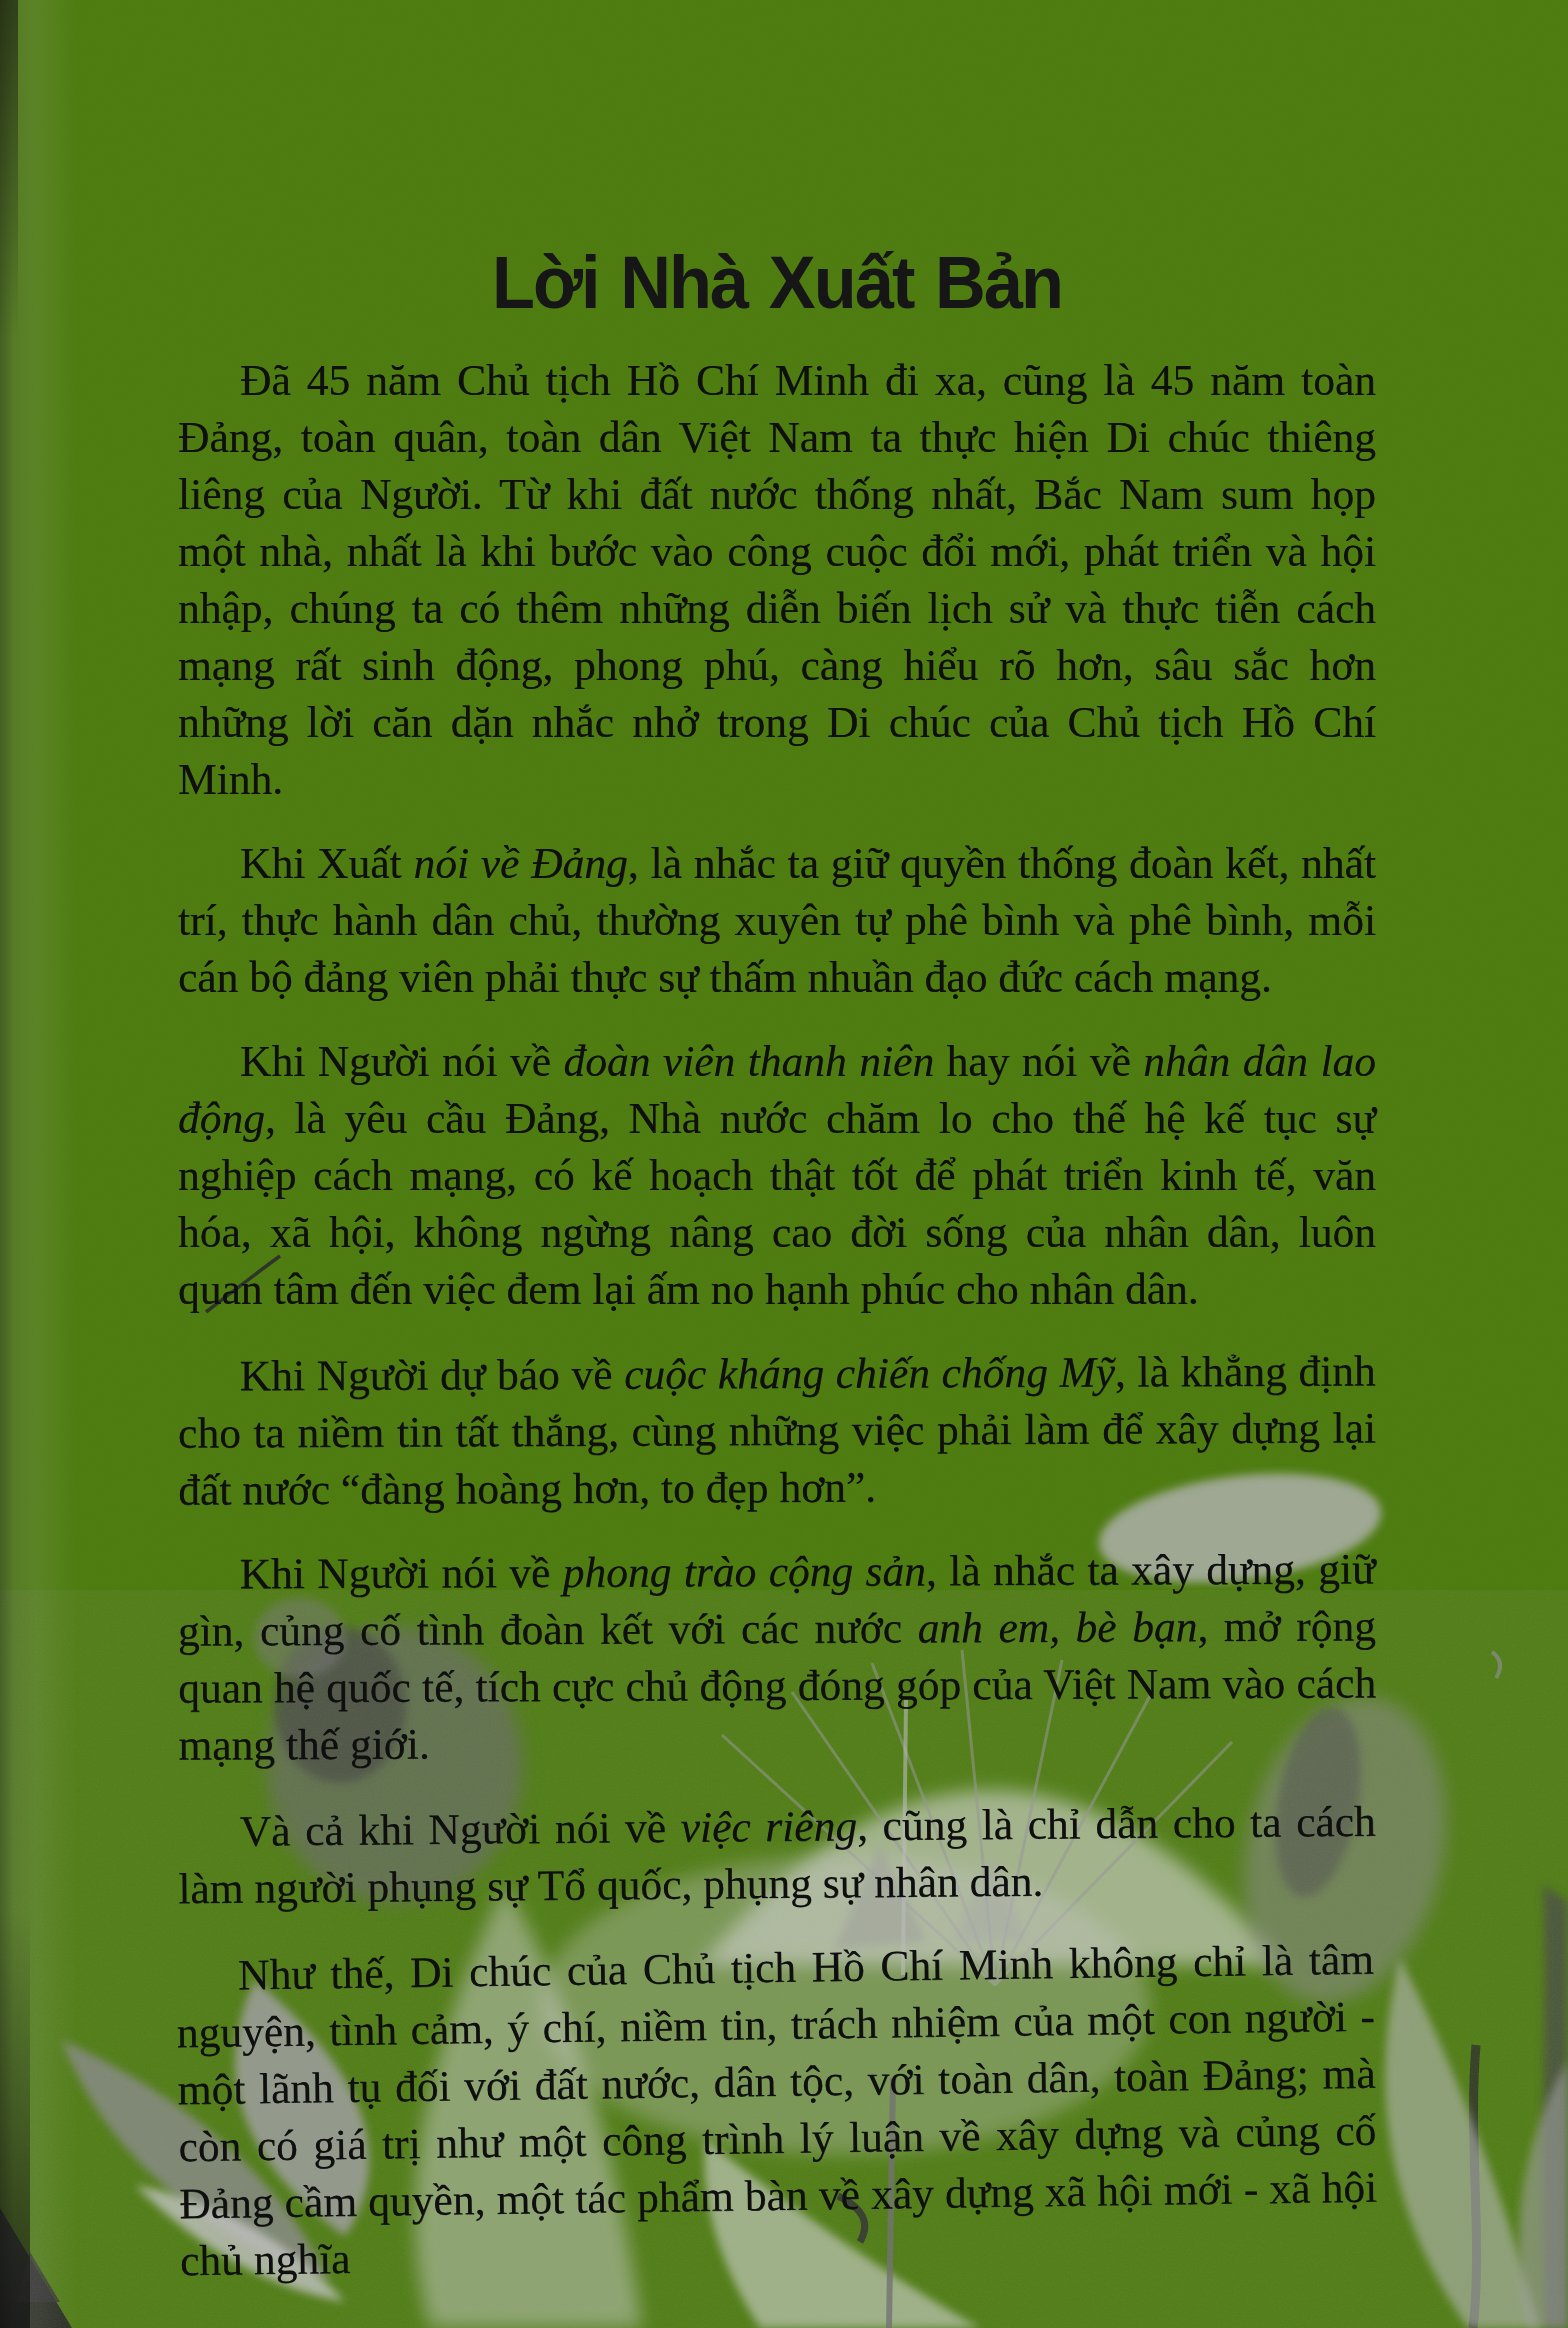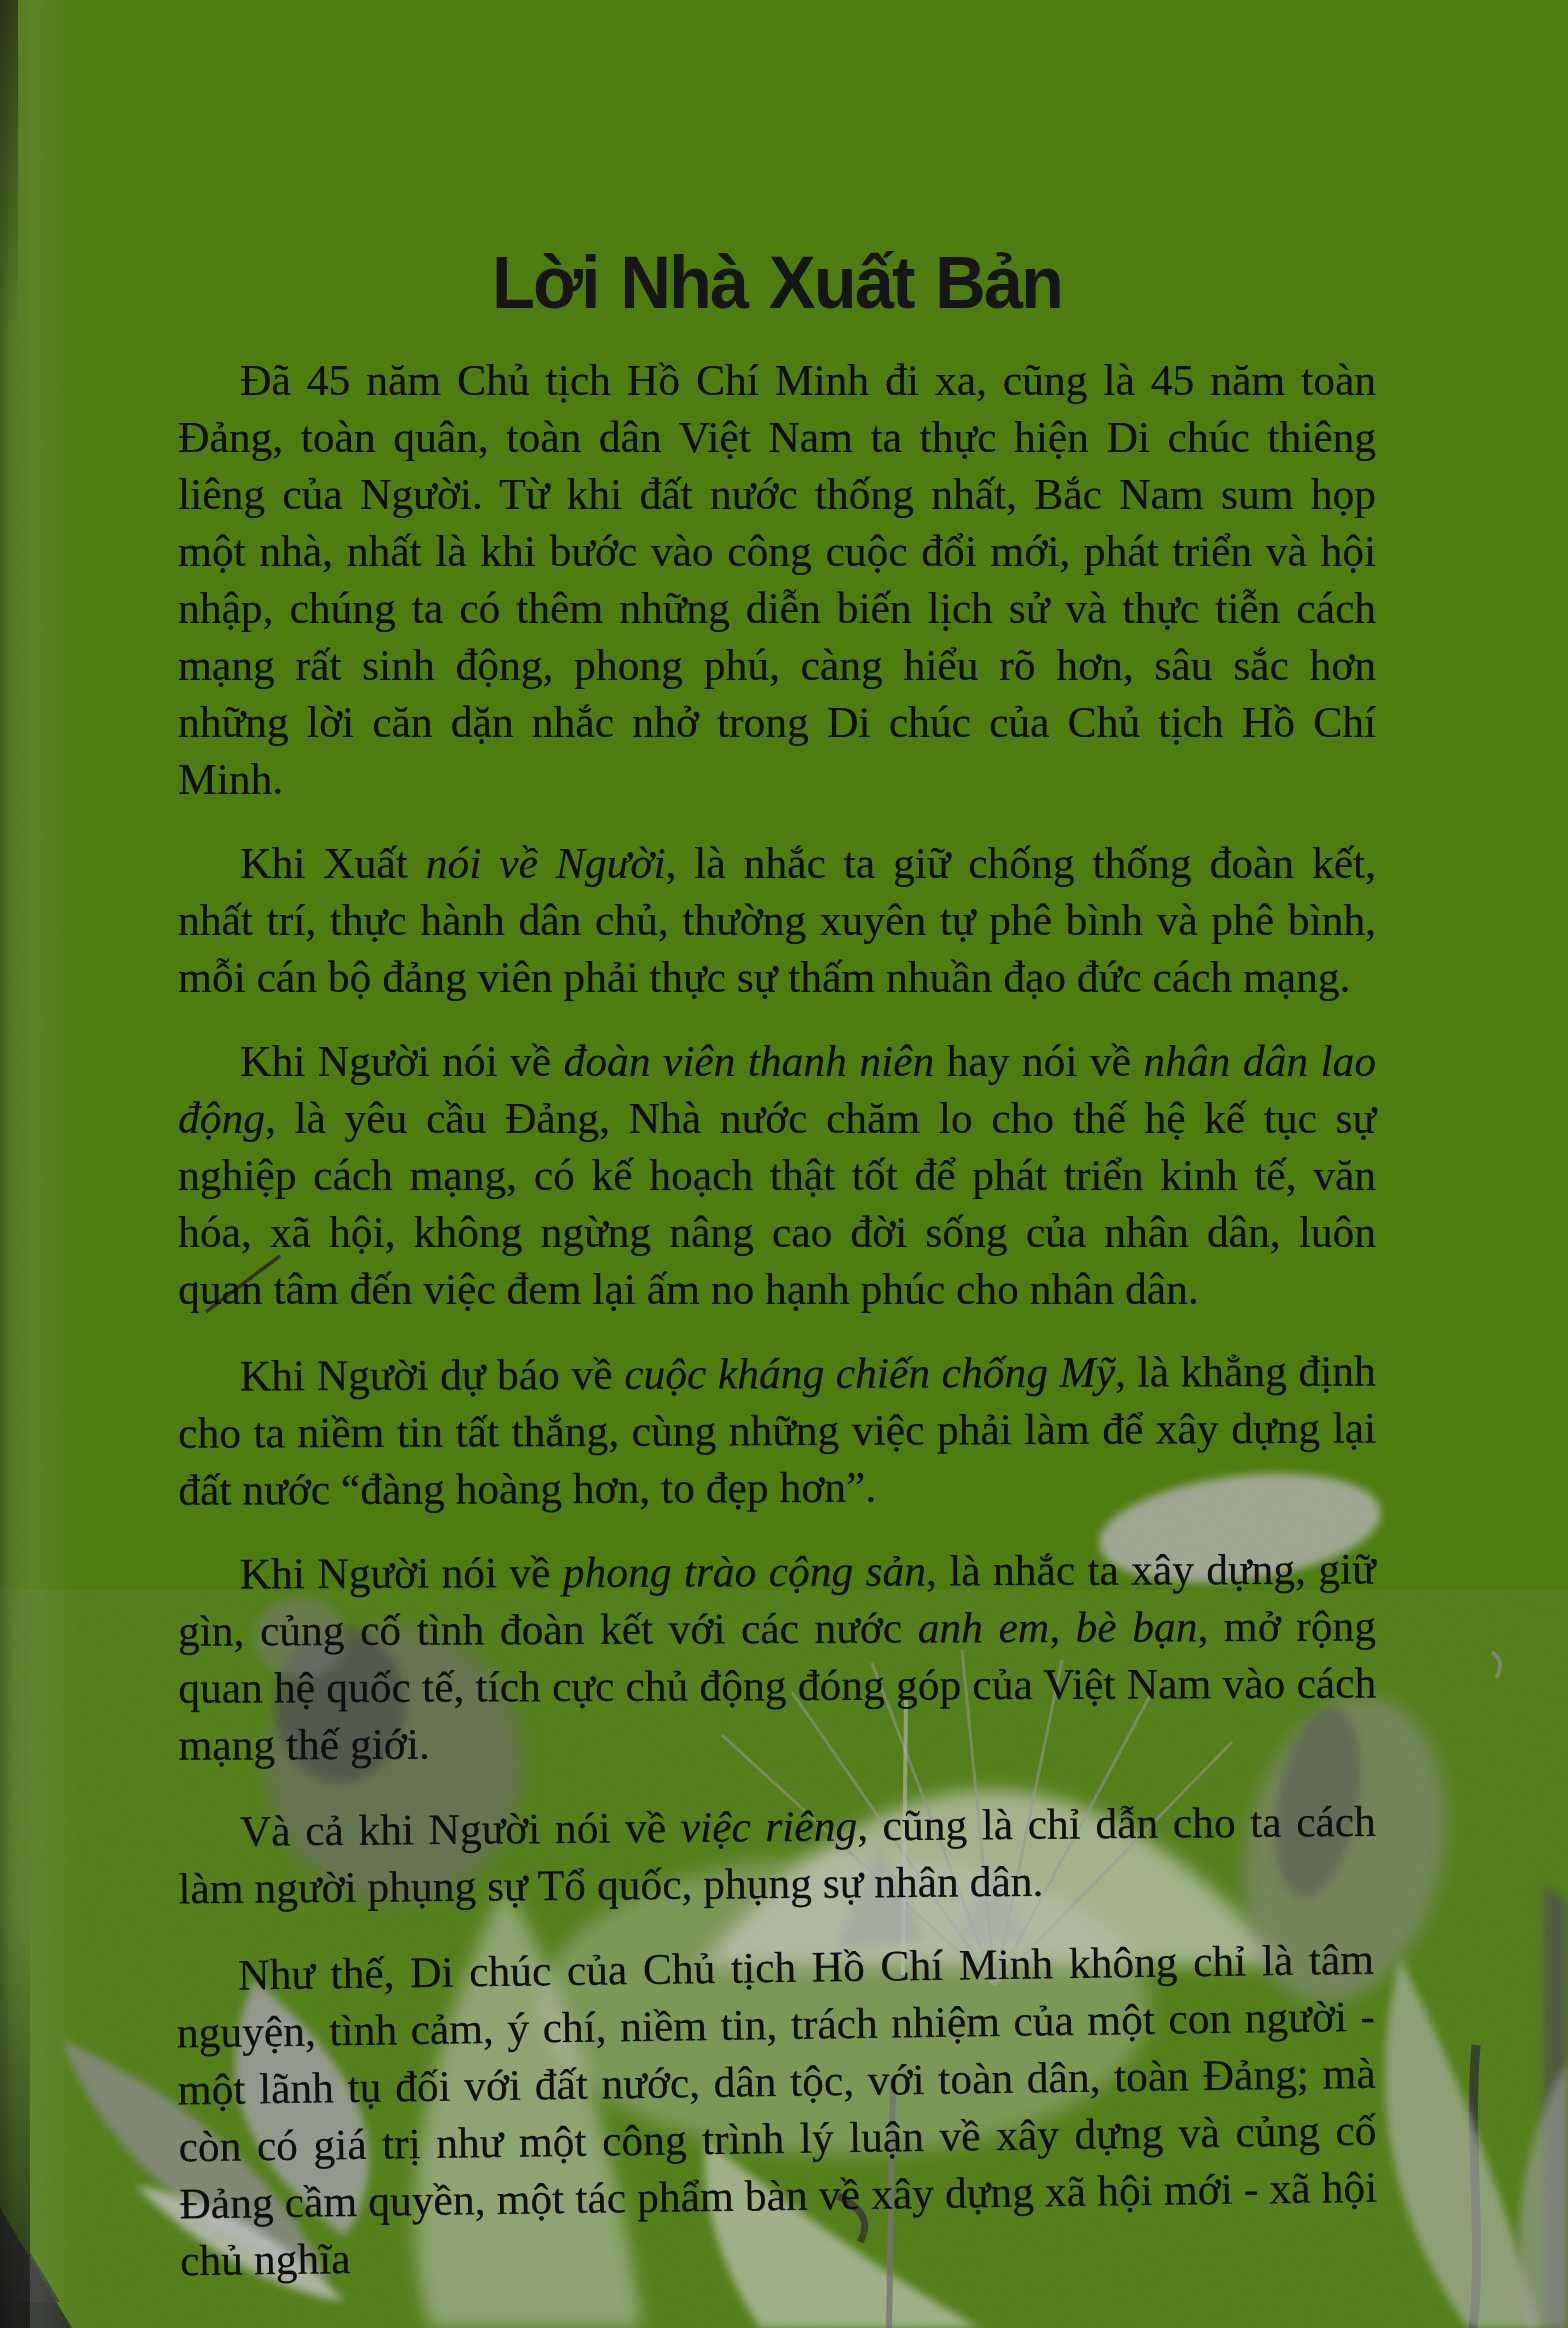--- a/index.html
+++ b/index.html
@@ -145,21 +145,21 @@
   </svg>
 
   <div class="gutter"></div>
 
   <main class="text-col">
 
     <h1 class="title">Lời Nhà Xuất Bản</h1>
 
     <p><span>Đã 45 năm Chủ tịch Hồ Chí Minh đi xa, cũng là 45 năm toàn Đảng, toàn quân, toàn dân Việt Nam ta thực hiện Di chúc thiêng liêng của Người. Từ khi đất nước thống nhất, Bắc Nam sum họp một nhà, nhất là khi bước vào công cuộc đổi mới, phát triển và hội nhập, chúng ta có thêm những diễn biến lịch sử và thực tiễn cách mạng rất sinh động, phong phú, càng hiểu rõ hơn, sâu sắc hơn những lời căn dặn nhắc nhở trong Di chúc của Chủ tịch Hồ Chí Minh.</span></p>
 
-    <p><span>Khi Xuất </span><span class="em">nói về Người</span><span>, là nhắc ta giữ chống thống đoàn kết, nhất trí, thực hành dân chủ, thường xuyên tự phê bình và phê bình, mỗi cán bộ đảng viên phải thực sự thấm nhuần đạo đức cách mạng.</span></p>
+    <p><span>Khi Xuất </span><span class="em">nói về Đảng</span><span>, là nhắc ta giữ quyền thống đoàn kết, nhất trí, thực hành dân chủ, thường xuyên tự phê bình và phê bình, mỗi cán bộ đảng viên phải thực sự thấm nhuần đạo đức cách mạng.</span></p>
 
     <p><span>Khi Người nói về </span><span class="em">đoàn viên thanh niên</span><span> hay nói về </span><span class="em">nhân dân lao động</span><span>, là yêu cầu Đảng, Nhà nước chăm lo cho thế hệ kế tục sự nghiệp cách mạng, có kế hoạch thật tốt để phát triển kinh tế, văn hóa, xã hội, không ngừng nâng cao đời sống của nhân dân, luôn quan tâm đến việc đem lại ấm no hạnh phúc cho nhân dân.</span></p>
 
     <p class="tilt-a"><span>Khi Người dự báo về </span><span class="em">cuộc kháng chiến chống Mỹ</span><span>, là khẳng định cho ta niềm tin tất thắng, cùng những việc phải làm để xây dựng lại đất nước “đàng hoàng hơn, to đẹp hơn”.</span></p>
 
     <p class="tilt-a"><span>Khi Người nói về </span><span class="em">phong trào cộng sản</span><span>, là nhắc ta xây dựng, giữ gìn, củng cố tình đoàn kết với các nước </span><span class="em">anh em, bè bạn</span><span>, mở rộng quan hệ quốc tế, tích cực chủ động đóng góp của Việt Nam vào cách mạng thế giới.</span></p>
 
     <p class="tilt-b"><span>Và cả khi Người nói về </span><span class="em">việc riêng</span><span>, cũng là chỉ dẫn cho ta cách làm người phụng sự Tổ quốc, phụng sự nhân dân.</span></p>
 
     <p class="tilt-c"><span>Như thế, Di chúc của Chủ tịch Hồ Chí Minh không chỉ là tâm nguyện, tình cảm, ý chí, niềm tin, trách nhiệm của một con người - một lãnh tụ đối với đất nước, dân tộc, với toàn dân, toàn Đảng; mà còn có giá trị như một công trình lý luận về xây dựng và củng cố Đảng cầm quyền, một tác phẩm bàn về xây dựng xã hội mới - xã hội chủ nghĩa</span></p>

